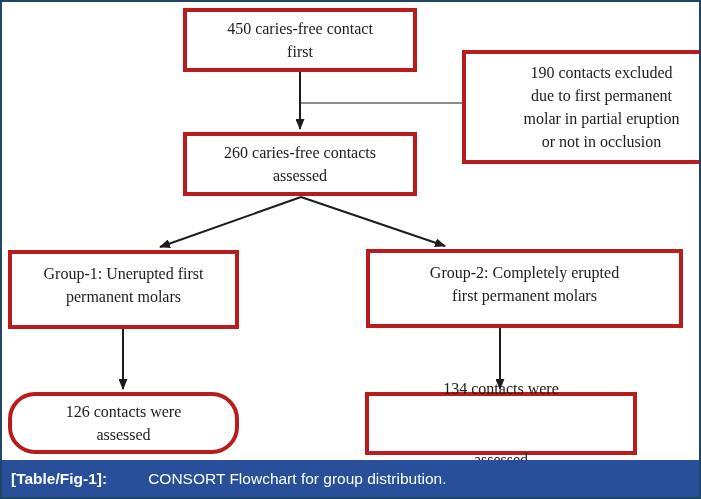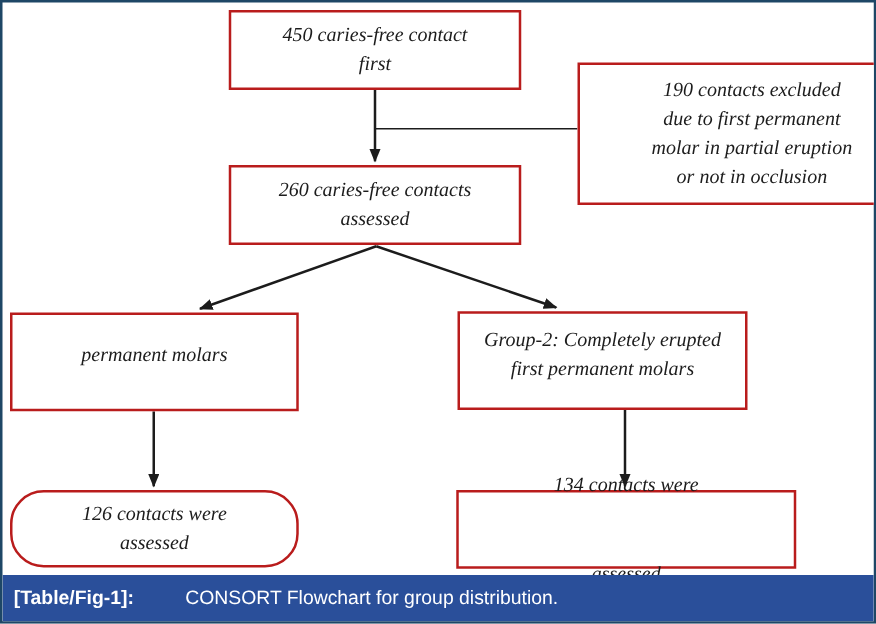--- a/index.html
+++ b/index.html
@@ -20,38 +20,37 @@
   .connectors {
     position: absolute;
     left: 0;
     top: 0;
     width: 697px;
     height: 495px;
   }
   .fbox {
     position: absolute;
     box-sizing: border-box;
-    border: 2px solid #b91c1c;
+    border: 4px solid #b91c1c;
     background: #ffffff;
     display: flex;
     flex-direction: column;
     align-items: center;
     justify-content: center;
     text-align: center;
     font-size: 16px;
     line-height: 23px;
     color: #1c1c1c;
-    font-style: italic;
   }
   .fbox span { display: block; white-space: nowrap; }
   #box-total    { left: 181px; top: 6px;   width: 234px; height: 64px; }
   #box-excluded { left: 460px; top: 48px;  width: 279px; height: 114px; }
   #box-assessed { left: 181px; top: 130px; width: 234px; height: 64px; }
   #box-group1   { left: 6px;   top: 248px; width: 231px; height: 79px; padding-bottom: 10px; }
-  #box-group2   { left: 364px; top: 247px; width: 232px; height: 79px; padding-bottom: 10px; }
+  #box-group2   { left: 364px; top: 247px; width: 317px; height: 79px; padding-bottom: 10px; }
   #box-outcome1 { left: 6px;   top: 390px; width: 231px; height: 62px; border-radius: 27px; }
   #box-outcome2 { left: 363px; top: 390px; width: 272px; height: 63px; gap: 48px; }
   #caption-bar {
     position: absolute;
     left: 0;
     right: 0;
     bottom: 0;
     height: 37px;
     background: #2a4f9a;
     color: #ffffff;
@@ -100,20 +99,21 @@
     <span>molar in partial eruption</span>
     <span>or not in occlusion</span>
   </div>
 
   <div class="fbox" id="box-assessed">
     <span>260 caries-free contacts</span>
     <span>assessed</span>
   </div>
 
   <div class="fbox" id="box-group1">
+    <span>Group-1: Unerupted first</span>
     <span>permanent molars</span>
   </div>
 
   <div class="fbox" id="box-group2">
     <span>Group-2: Completely erupted</span>
     <span>first permanent molars</span>
   </div>
 
   <div class="fbox" id="box-outcome1">
     <span>126 contacts were</span>

